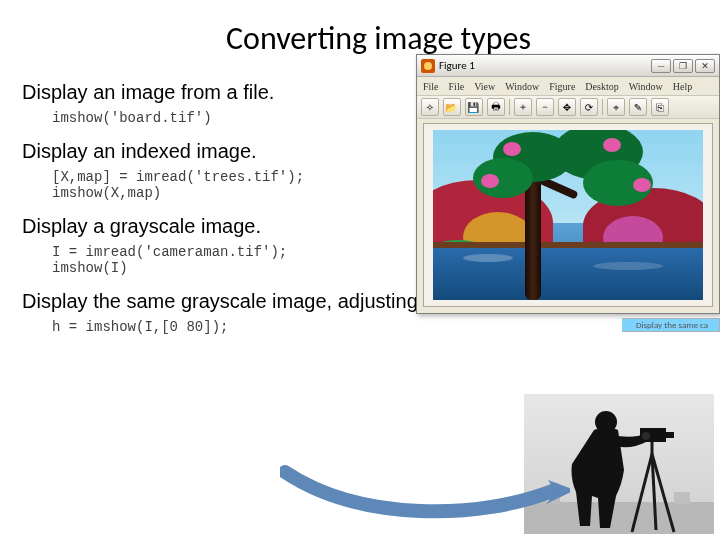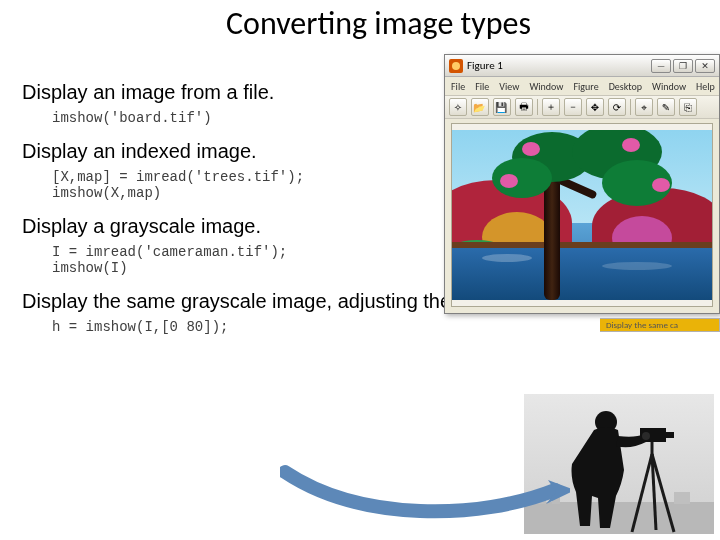--- a/index.html
+++ b/index.html
@@ -8,21 +8,21 @@
     height: 540px;
     background: #fff;
     font-family: Calibri, Arial, sans-serif;
     position: relative;
     overflow: hidden;
   }
   .slide-title {
     font-size: 32px;
     font-weight: 400;
     text-align: center;
-    padding-top: 4px;
+    padding-top: 19px;
     color: #000;
     margin-left: 37px;
   }
   .content-area {
     position: absolute;
     left: 22px;
     top: 75px;
     width: 680px;
   }
   .desc {
@@ -35,21 +35,21 @@
     font-family: "Courier New", monospace;
     font-size: 14px;
     color: #404040;
     white-space: pre;
     margin: 6px 0 14px 30px;
   }
   .figure-window {
     position: absolute;
     right: 0;
     top: 54px;
-    width: 276px;
+    width: 304px;
     height: 260px;
     background: #ece9d8;
     border: 1px solid #808080;
     box-shadow: 2px 2px 5px rgba(0,0,0,0.3);
   }
   .titlebar {
     height: 22px;
     background: linear-gradient(#fdfdfd, #d9d7cf);
     border-bottom: 1px solid #b0b0b0;
     display: flex;
@@ -84,20 +84,21 @@
   }
   .menubar {
     height: 18px;
     display: flex;
     gap: 10px;
     padding: 0 6px;
     font-size: 10px;
     color: #333;
     align-items: center;
     background: #ece9d8;
+    font-family: Liberation Serif, serif;
   }
   .toolbar {
     height: 24px;
     display: flex;
     gap: 4px;
     padding: 2px 4px;
     border-top: 1px solid #c9c6ba;
     border-bottom: 1px solid #c9c6ba;
     background: linear-gradient(#f5f3ea,#e4e1d4);
     align-items: center;
@@ -141,28 +142,28 @@
   .f1{ left:60px; top:2px; width:80px; height:50px; background:#0b6b2e;}
   .f2{ left:120px; top:-6px; width:90px; height:56px; background:#0b6b2e;}
   .f3{ left:150px; top:30px; width:70px; height:46px; background:#0e7d37;}
   .f4{ left:40px; top:28px; width:60px; height:40px; background:#0e7d37;}
   .pk{ position:absolute; width:18px; height:14px; background:#e25aa7; border-radius:50%;}
   .p1{ left:70px; top:12px;} .p2{ left:170px; top:8px;} .p3{left:200px; top:48px;} .p4{left:48px; top:44px;}
   .caption-strip{
     position:absolute;
     right:0;
     top:318px;
-    width:120px;
+    width:98px;
     height:14px;
-    background:#eab308;
+    background:#7dd3fc;
     border:1px solid #b0b0b0;
     border-left:none;
     font-size:9px;
     color:#555;
-    padding-left:6px;
+    padding-left:14px;
     line-height:12px;
     overflow:hidden;
   }
   .cameraman {
     position: absolute;
     right: 6px;
     bottom: 6px;
     width: 190px;
     height: 140px;
   }

